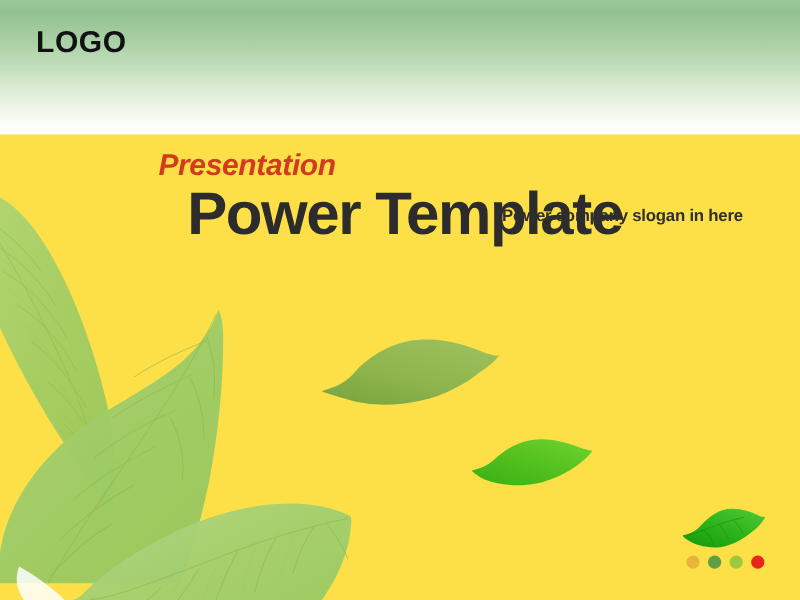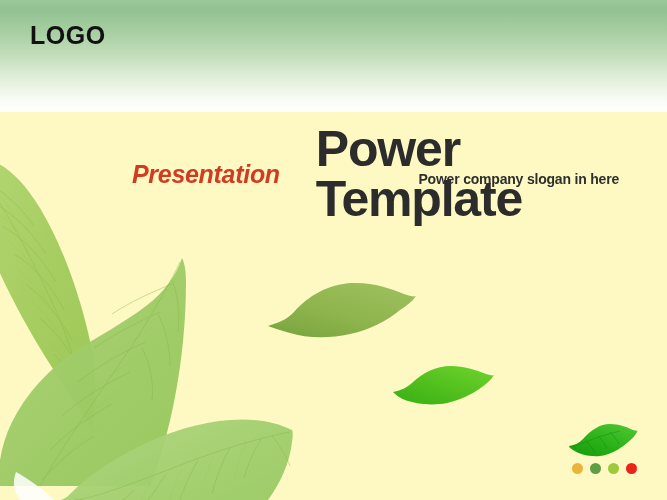--- a/index.html
+++ b/index.html
@@ -5,21 +5,21 @@
   html, body {
     margin: 0;
     padding: 0;
     background: #ffffff;
   }
   #slide {
     position: relative;
     width: 667px;
     height: 500px;
     overflow: hidden;
-    background: #fef9c3;
+    background: #fde047;
     font-family: "Liberation Sans", sans-serif;
   }
 
   
   .top-gradient {
     position: absolute;
     left: 0; top: 0;
     width: 667px;
     height: 112px;
     background: linear-gradient(to bottom,
@@ -45,21 +45,22 @@
     color: #111111;
     line-height: 1;
   }
 
   
   .title-row {
     position: absolute;
     left: 132px;
     top: 124px;
     display: flex;
-    align-items: center;
+    align-items: flex-start;
+    flex-direction: column;
   }
   .title-pre {
     font-size: 25px;
     font-weight: bold;
     font-style: italic;
     color: #d23b1f;
     letter-spacing: -0.3px;
     margin-right: 12px;
   }
   .title-main {

